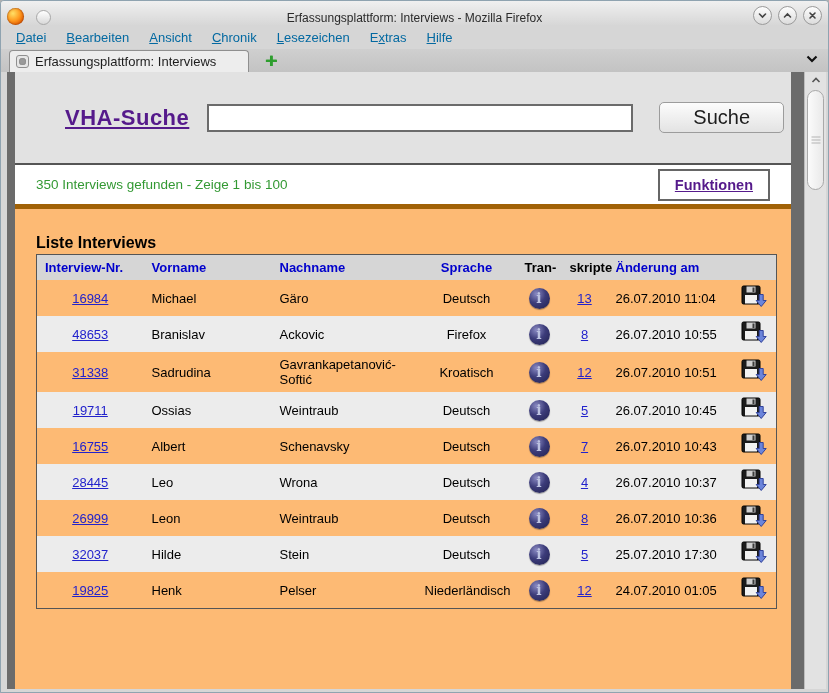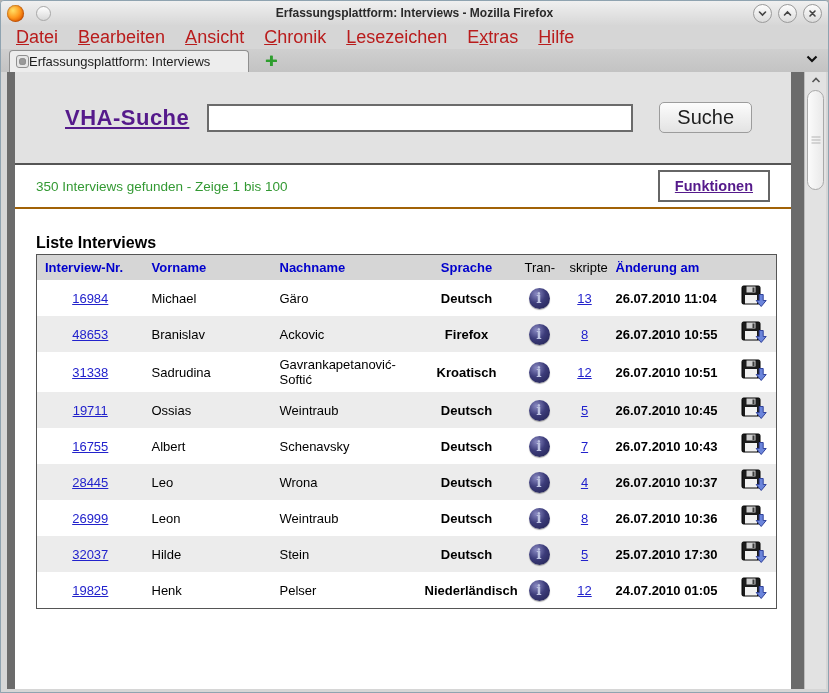--- a/index.html
+++ b/index.html
@@ -1,78 +1,78 @@
 <!DOCTYPE html>
 <html><head>
 <meta charset="utf-8">
 <style>
   * { margin:0; padding:0; box-sizing:border-box; }
   html,body { width:829px; height:693px; background:#b0b0b0; font-family:"Liberation Sans","DejaVu Sans",sans-serif; }
 
   .window { width:829px; height:693px; background:#d6d6d6; border:1px solid #8fa3b0; border-radius:4px 4px 0 0; overflow:hidden; display:flex; flex-direction:column; }
 
   
-  .titlebar { height:24px; background:linear-gradient(#f0f0f0,#d7d7d7); display:flex; align-items:center; padding:10px 6px; position:relative; flex:0 0 auto;font-weight:bold; }
+  .titlebar { height:24px; background:linear-gradient(#f0f0f0,#d7d7d7); display:flex; align-items:flex-end; padding:0 6px; position:relative; flex:0 0 auto; }
   .ff-icon { width:17px; height:17px; border-radius:50%; background:radial-gradient(circle at 35% 32%, #ffe066 0%, #ff9a1f 45%, #e25a00 78%, #a33d00 100%); box-shadow:inset 0 0 2px #7a2d00; flex:0 0 auto; }
   .tb-round-btn { width:15px; height:15px; border-radius:50%; background:linear-gradient(#ffffff,#d8d8d8); border:1px solid #a8a8a8; margin-left:12px; flex:0 0 auto; }
   .title-text { position:absolute; left:0; right:0; text-align:center; font-size:12px; color:#2a2a2a; pointer-events:none; }
   .win-controls { margin-left:auto; display:flex; gap:6px; }
   .win-btn { width:19px; height:19px; border-radius:50%; background:linear-gradient(#fdfdfd,#dcdcdc); border:1px solid #9a9a9a; display:flex; align-items:center; justify-content:center; }
   .win-btn svg { display:block; }
 
   
   .menubar { height:24px; background:#d6d6d6; display:flex; align-items:center; padding-left:6px; gap:2px; flex:0 0 auto; }
-  .menu-item { font-size:18px; color:#b91c1c; padding:2px 9px; cursor:default; }
+  .menu-item { font-size:13px; color:#0369a1; padding:2px 9px; cursor:default; }
   .menu-item u { text-decoration:underline; }
 
   
   .tabbar { height:23px; background:linear-gradient(#cfcfcf,#c3c3c3); display:flex; align-items:flex-end; padding-left:8px; flex:0 0 auto; position:relative; }
-  .tab { height:22px; background:#ededed; border:1px solid #8f8f8f; border-bottom:none; border-radius:4px 4px 0 0; display:flex; align-items:center; padding:0 12px 0 6px; min-width:240px; }
+  .tab { height:22px; background:#ededed; border:1px solid #8f8f8f; border-bottom:none; border-radius:4px 4px 0 0; display:flex; align-items:center; padding:0 12px 0 6px; gap:6px; min-width:240px; }
   .favicon { width:13px; height:13px; border-radius:3px; background:#e6e6e6; border:1px solid #8f8f8f; display:flex; align-items:center; justify-content:center; }
   .favicon span { width:7px; height:7px; border-radius:50%; background:#9a9a9a; box-shadow:inset 0 0 1px #555; }
   .tab-label { font-size:13px; color:#1d1d1d; white-space:nowrap; }
   .new-tab { font-size:21px; font-weight:bold; color:#2e9e2e; margin:0 0 1px 16px; line-height:20px; text-shadow:0.5px 0 #2e9e2e; cursor:default; }
   .tab-overflow { position:absolute; right:10px; bottom:5px; }
 
   
   .content-row { flex:1 1 auto; display:flex; margin:0 2px 3px 6px; min-height:0; }
   .frame-dark { background:#6b6b6b; flex:0 0 auto; }
   .frame-left { width:8px; }
   .frame-right { width:13px; }
-  .page { flex:1 1 auto; background:#ffffff; overflow:hidden; min-width:0; }
+  .page { flex:1 1 auto; background:#fdba74; overflow:hidden; min-width:0; }
 
   
   .scrollbar { width:22px; flex:0 0 auto; background:#e2e2e2; border-left:1px solid #bdbdbd; position:relative; }
   .sb-up { height:16px; display:flex; align-items:center; justify-content:center; }
   .sb-thumb { position:absolute; left:2px; right:2px; top:18px; height:100px; background:linear-gradient(90deg,#fbfbfb,#e9e9e9); border:1px solid #a9a9a9; border-radius:9px; }
   .sb-grip { position:absolute; left:50%; top:50%; transform:translate(-50%,-50%); width:9px; height:7px; border-top:1px solid #b3b3b3; border-bottom:1px solid #b3b3b3; background:linear-gradient(#b3b3b3,#b3b3b3) center/100% 1px no-repeat; }
 
   
   .search-band { height:93px; background:#e2e2e2; border-bottom:2px solid #555; display:flex; align-items:center; padding-left:50px; }
   .vha-link { font-size:22px; font-weight:bold; color:#551a8b; text-decoration:underline; letter-spacing:0.5px; cursor:pointer; }
   .search-input { width:426px; height:28px; border:2px solid #6b6b6b; background:#fff; margin-left:18px; font-size:16px; padding:0 6px; outline:none; }
-  .search-btn { margin-left:26px; font-size:20px; color:#1d1d1d; background:linear-gradient(#fcfcfc,#e3e3e3); border:1px solid #9c9c9c; border-radius:5px; padding:3px 17px; font-family:inherit; }
-
-  
-  .status-band { height:44px; background:#fff; border-bottom:2px solid #a16207; display:flex; align-items:center; justify-content:space-between; padding:0 3px 0 21px; }
+  .search-btn { margin-left:26px; font-size:20px; color:#1d1d1d; background:linear-gradient(#fcfcfc,#e3e3e3); border:1px solid #9c9c9c; border-radius:5px; padding:3px 33px; font-family:inherit; }
+
+  
+  .status-band { height:44px; background:#fff; border-bottom:5px solid #a16207; display:flex; align-items:center; justify-content:space-between; padding:0 3px 0 21px; }
   .status-text { color:#339933; font-size:13.5px; }
   .funktionen-box { border:2px solid #666; background:#fff; padding:5px 15px; margin-right:18px; }
   .funktionen-link { color:#551a8b; font-weight:bold; font-size:14.5px; text-decoration:underline; cursor:pointer; }
 
   
   .main { padding:25px 0 0 21px; }
   .list-heading { font-size:16px; font-weight:bold; color:#000; margin-bottom:2px; }
   table.interviews { border-collapse:collapse; table-layout:fixed; width:740px; border:1px solid #555; font-size:13px; }
   table.interviews th { background:#d6d6d6; color:#0000cc; font-weight:bold; padding:5px 8px; text-align:left; white-space:nowrap; }
-  table.interviews th.plain { color:#000; font-weight:normal; }
+  table.interviews th.plain { color:#000; font-weight:bold; }
   table.interviews th.center, table.interviews td.center { text-align:center; }
   table.interviews td { padding:5px 8px; color:#000; vertical-align:middle; }
   table.interviews tbody tr { height:28px;padding-left:28px; }
   table.interviews tbody tr:nth-child(even) { background:#ececec; }
-  td.nowrap { white-space:nowrap;font-weight:bold; }
+  td.nowrap { white-space:nowrap; }
   a.tbl-link { color:#2222cc; text-decoration:underline; cursor:pointer; }
   th.h-nr { padding-left:12px; }
 
   .info-icon { display:inline-flex; align-items:center; justify-content:center; width:21px; height:21px; border-radius:50%; background:radial-gradient(circle at 35% 28%, #8a8ac2 0%, #3c3c7a 45%, #20204e 100%); color:#bcc2e0; font-family:"DejaVu Serif","Liberation Serif",serif; font-weight:bold; font-size:14px; cursor:pointer; box-shadow:0 1px 1px rgba(0,0,0,0.35); }
   .floppy-btn { display:inline-block; cursor:pointer; line-height:0; }
 </style>
 </head>
 <body>
 
 <div class="window">

